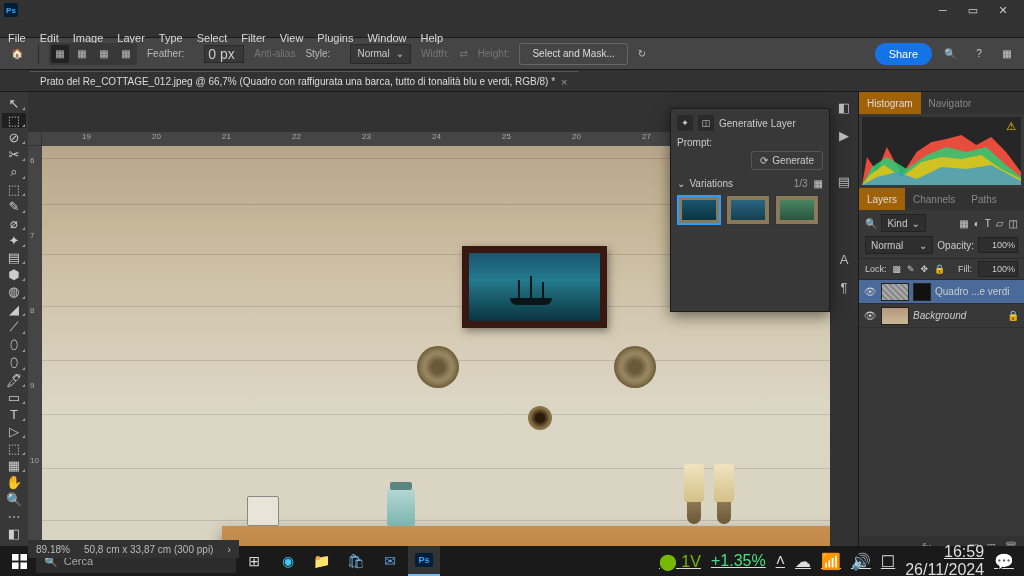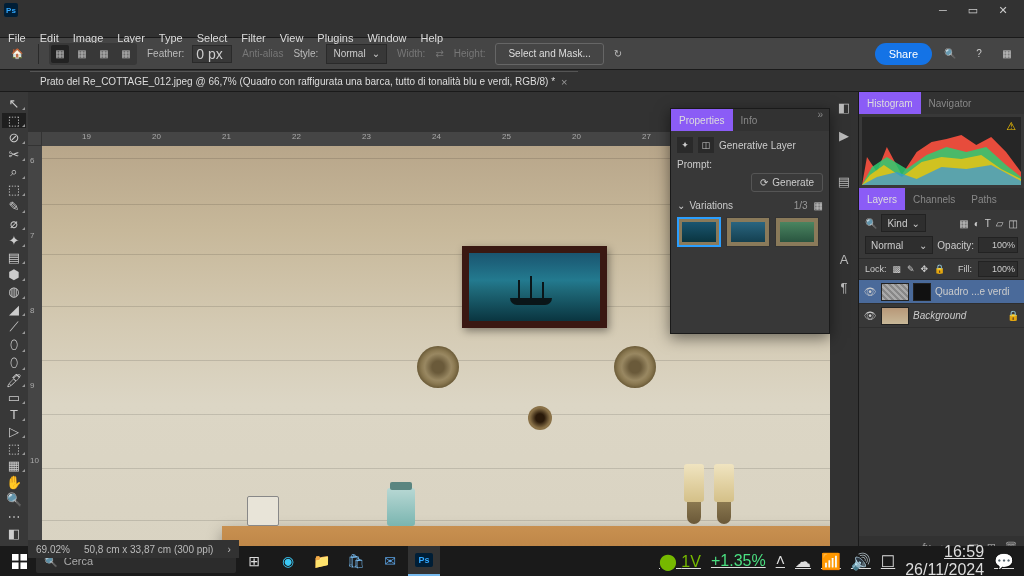--- a/index.html
+++ b/index.html
@@ -10,21 +10,21 @@
 .win-btns { display: flex; gap: 8px; padding-right: 6px;}
 .win-btn { width: 22px; height: 16px; display:flex; align-items:center; justify-content:center; color:#ccc; font-size:11px;}
 .menubar { height: 18px; background: #323232; display: flex; align-items: center; padding-left: 8px; gap: 14px; font-size: 11px; color:#ddd; border-bottom:1px solid #1a1a1a;}
 .menu-item { cursor: default; margin-top: 18px; }
 .optionsbar { height: 32px; background: #454545; display: flex; align-items: center; padding: 0 8px; gap: 10px; border-bottom:1px solid #1a1a1a; font-size:10px; color:#bbb;}
 .opt-sep { width:1px; height:20px; background:#2a2a2a; }
 .opt-home { width:20px; height:20px; display:flex;align-items:center;justify-content:center;}
 .opt-icons { display:flex; gap:4px; background:#383838; padding:2px; border-radius:3px;}
 .opt-icons span{width:18px;height:18px;display:flex;align-items:center;justify-content:center;}
 .opt-icons .sel{background:#222;border-radius:2px;}
-.opt-field { display:flex; align-items:center; gap:8px;}
+.opt-field { display:flex; align-items:center; gap:20px;}
 .opt-input { width:40px; height:18px; background:#383838; border:1px solid #2a2a2a; color:#ccc; padding:0 3px; font-size:14px;}
 .opt-select { height:20px; background:#383838; border:1px solid #2a2a2a; color:#ccc; padding:0 6px; font-size:10px; display:flex;align-items:center;gap:6px;}
 .opt-dim { color:#777;}
 .opt-btn { height:22px; padding:0 12px; border:1px solid #666; background:#454545; color:#ddd; border-radius:3px; display:flex;align-items:center;}
 .share-btn { height:22px; padding:0 14px; background:#1473e6; color:#fff; border-radius:11px; font-size:11px; display:flex;align-items:center;}
 .opt-right { margin-left:auto; display:flex; align-items:center; gap:10px;}
 .opt-ric { width:18px; height:18px; display:flex;align-items:center;justify-content:center; color:#ccc;}
 
 .tabbar { height: 22px; background: #323232; display:flex; align-items:flex-end; padding-left:30px; border-bottom:1px solid #1a1a1a;}
 .doctab { height:20px; background:#323232; padding:0 10px; display:flex; align-items:center; gap:6px; font-size:10px; color:#ddd; border-top:1px solid #555;}
@@ -59,21 +59,21 @@
 .candle::after{content:"";position:absolute;bottom:-22px;left:3px;width:14px;height:22px;background:linear-gradient(180deg,#8a7850,#6a5838);border-radius:0 0 7px 7px;}
 .vent{position:absolute;width:42px;height:42px;border-radius:50%;background:radial-gradient(circle,#6a5a3a 20%,#998862 45%,#887448 70%);box-shadow:inset 0 0 6px rgba(0,0,0,0.4);}
 .knob{position:absolute;top:260px;left:486px;width:24px;height:24px;border-radius:50%;background:radial-gradient(circle,#2a1a0a 25%,#8a7248 60%);}
 
 .side-narrow { width:28px; background:#323232; display:flex; flex-direction:column; align-items:center; padding-top:4px; gap:6px;}
 .side-narrow .sic{width:22px;height:22px;display:flex;align-items:center;justify-content:center;color:#bbb;font-size:13px;}
 
 .panels { width:166px; background:#383838; display:flex; flex-direction:column; border-left:1px solid #1a1a1a;}
 .panel-tabs{display:flex;background:#323232;height:22px;align-items:center;font-size:10px;}
 .ptab{padding:0 8px;height:100%;display:flex;align-items:center;color:#888;}
-.ptab.act{background:#8b5cf6;color:#ddd;}
+.ptab.act{background:#a16207;color:#ddd;}
 .histo{height:68px;background:#262626;position:relative;margin:3px;}
 .histo svg{width:100%;height:100%;}
 .warn{position:absolute;top:3px;right:5px;color:#fc0;font-size:11px;}
 
 .layer-ctrl{padding:4px 6px;display:flex;align-items:center;gap:4px;font-size:10px;flex-wrap:wrap;}
 .lc-sel{background:#2e2e2e;border:1px solid #222;color:#ccc;padding:1px 5px;font-size:10px;height:18px;display:flex;align-items:center;gap:4px;text-align:right;}
 .lc-icons{display:flex;gap:5px;margin-left:auto;font-size:10px;}
 .lc-row2{display:flex;align-items:center;gap:4px;padding:0 6px 4px;font-size:10px;}
 .lc-slider{width:40px;height:16px;background:#2e2e2e;border:1px solid #222;color:#ccc;font-size:9px;display:flex;align-items:center;justify-content:flex-end;padding-right:2px;}
 .lock-row{display:flex;align-items:center;gap:6px;padding:2px 6px;font-size:9px;border-top:1px solid #2a2a2a;border-bottom:1px solid #2a2a2a;}
@@ -351,25 +351,20 @@
       <span>◐</span>
       <span>◑</span>
       <span>▣</span>
       <span>⊞</span>
       <span>🗑</span>
     </div>
   </div>
 </div>
 
 <div class="props-panel">
-  <div class="props-tabs">
-    <div class="ptab act">Properties</div>
-    <div class="ptab">Info</div>
-    <div style="margin-left:auto;padding:0 6px;color:#888">»</div>
-  </div>
   <div class="props-body">
     <div class="props-row">
       <div class="props-ico">✦</div>
       <div class="props-ico">◫</div>
       <span>Generative Layer</span>
     </div>
     <div style="margin-bottom:3px;">Prompt:</div>
     <div style="display:flex">
         <div class="gen-btn">
           <span>⟳</span>
@@ -391,21 +386,21 @@
         </div>
       <div class="var-th">
           <div class="var-inner v3"></div>
         </div>
     </div>
     <div style="height:80px"></div>
   </div>
 </div>
 
 <div class="statusbar">
-  <span>69.02%</span>
+  <span>89.18%</span>
   <span>50,8 cm x 33,87 cm (300 ppi)</span>
   <span>›</span>
 </div>
 
 <div class="taskbar">
   <div class="start">
     <svg viewBox="0 0 16 16">
         <rect x="0" y="0" width="7" height="7" fill="#fff"></rect>
         <rect x="9" y="0" width="7" height="7" fill="#fff"></rect>
         <rect x="0" y="9" width="7" height="7" fill="#fff"></rect>

